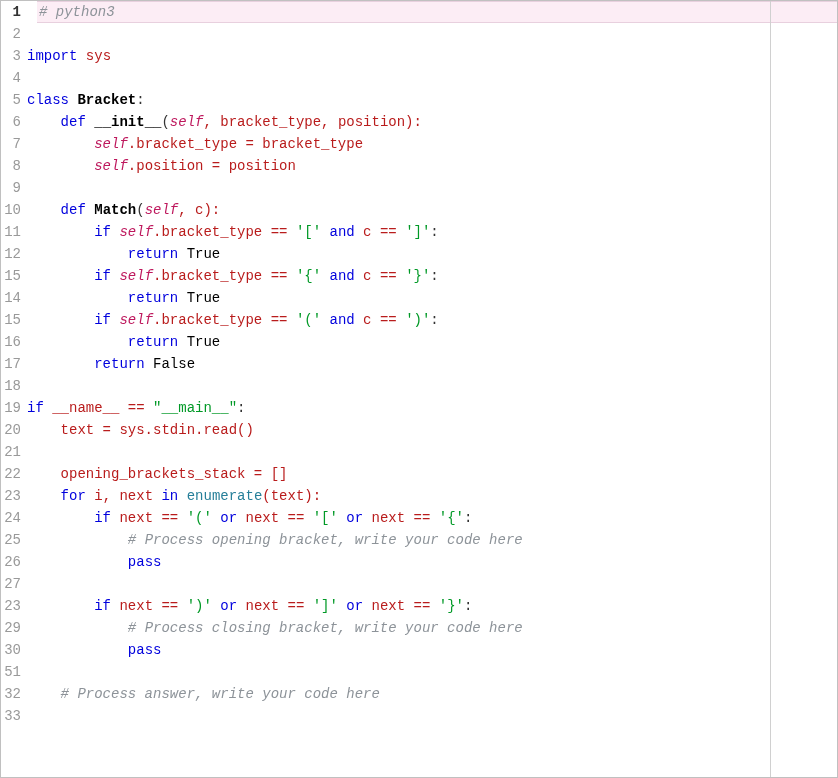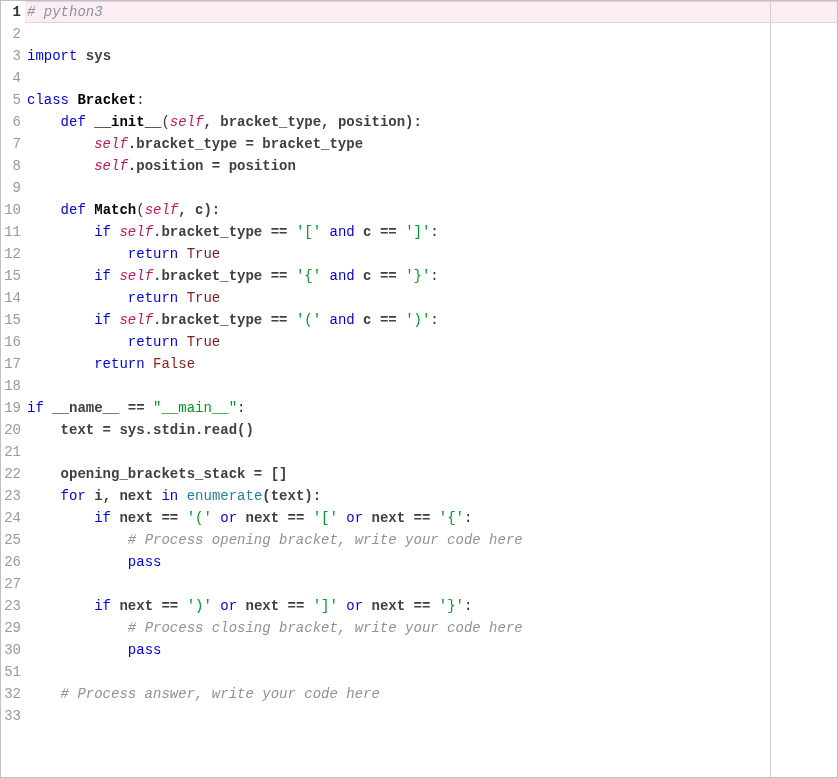--- a/index.html
+++ b/index.html
@@ -44,39 +44,40 @@
       line-height: 22px;
       white-space: pre;
       padding-left: 2px;
     }
     .code-line.current-line {
       background: #fcedf5;
       border-top: 1px solid #e8d0de;
       border-bottom: 1px solid #e8d0de;
       height: 22px;
       line-height: 20px;
+      margin-left: 12px;
     }
     .ruler {
       position: absolute;
       top: 0;
       bottom: 0;
       left: 745px;
       width: 1px;
       background: #d0d0d0;
     }
     .tok-comment { color: #8d9399; font-style: italic; }
     .tok-keyword-blue { color: #0000dd; }
     .tok-builtin { color: #267f99; }
     .tok-classname { color: #000000; font-weight: bold; }
     .tok-funcname { color: #000000; font-weight: bold; }
     .tok-self { color: #be185d; font-style: italic; }
     .tok-string { color: #009926; }
     .tok-punct { color: #333333; }
-    .tok-name { color: #404040; font-weight: bold; }
-    .tok-const { color: #7f1d1d; text-align: center; }
+    .tok-name { color: #b91c1c; }
+    .tok-const { color: #000000; text-align: center; }
   </style>
 </head>
 <body>
 
 <div class="editor-container">
   <div class="gutter" id="gutter">
       <div class="gutter-line current">1</div>
       <div class="gutter-line">2</div>
       <div class="gutter-line">3</div>
       <div class="gutter-line">4</div>

